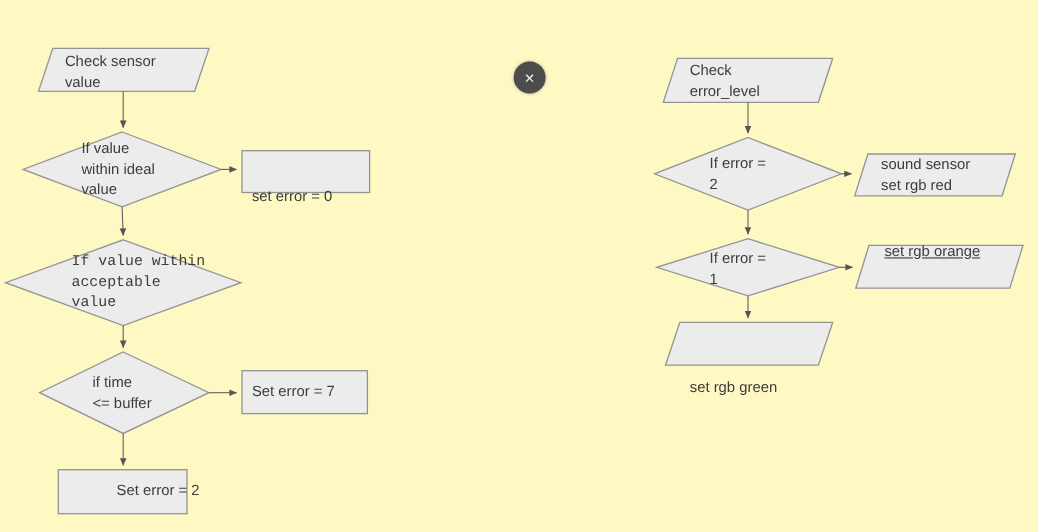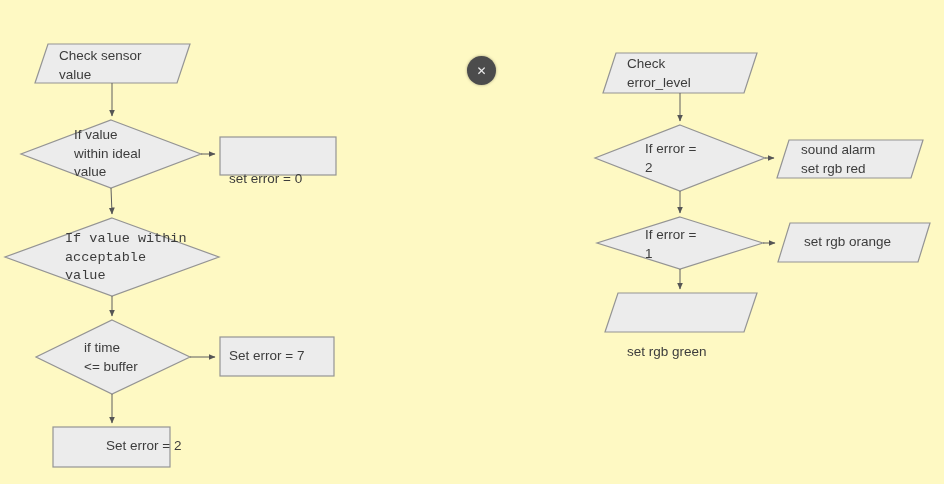--- a/index.html
+++ b/index.html
@@ -94,24 +94,24 @@
 value</div>
   <div class="label" style="left:84px; top:339px;">if time
 &lt;= buffer</div>
   <div class="label" style="left:229px; top:347px;">Set error = 7</div>
   <div class="label" style="left:62px; top:437px;margin-left:44px;">Set error = 2</div>
 
   <div class="label" style="left:627px; top:55px;">Check
 error_level</div>
   <div class="label" style="left:645px; top:140px;">If error =
 2</div>
-  <div class="label" style="left:801px; top:141px;">sound alarm
+  <div class="label" style="left:801px; top:141px;">sound sensor
 set rgb red</div>
   <div class="label" style="left:645px; top:226px;">If error =
 1</div>
-  <div class="label" style="left:804px; top:233px;">set rgb orange</div>
+  <div class="label" style="left:804px; top:220px;text-decoration:underline;">set rgb orange</div>
   <div class="label" style="left:627px; top:303px;margin-top:40px;">set rgb green</div>
 
   <button class="close-btn">
     <span>✕</span>
   </button>
 
 </div>
 
 </body></html>

